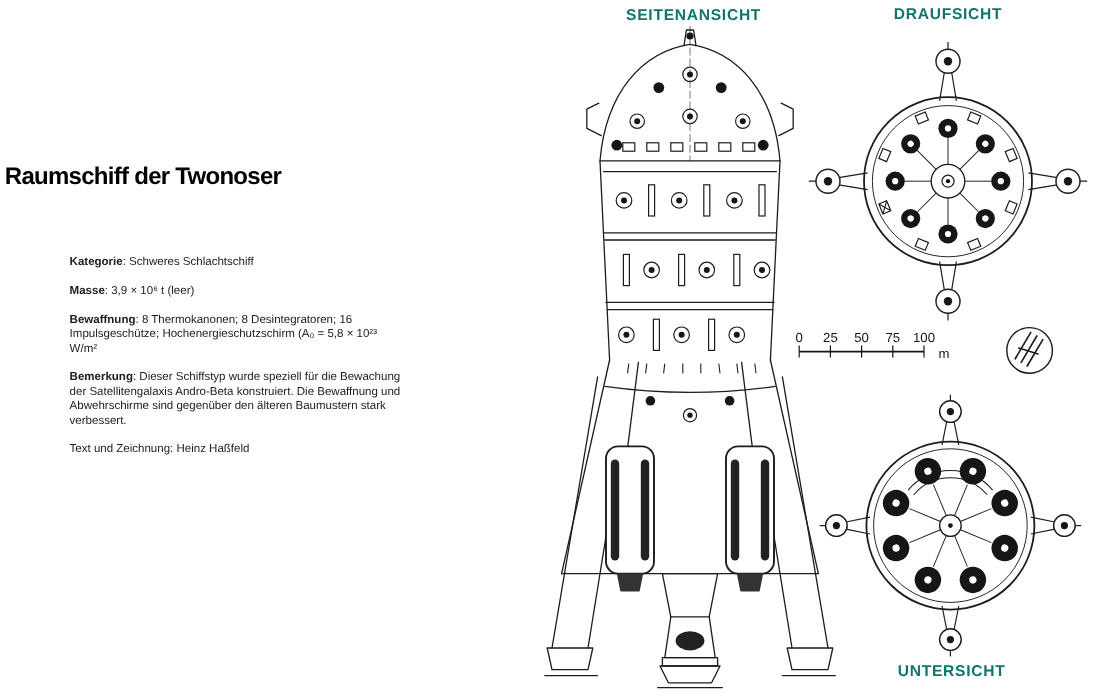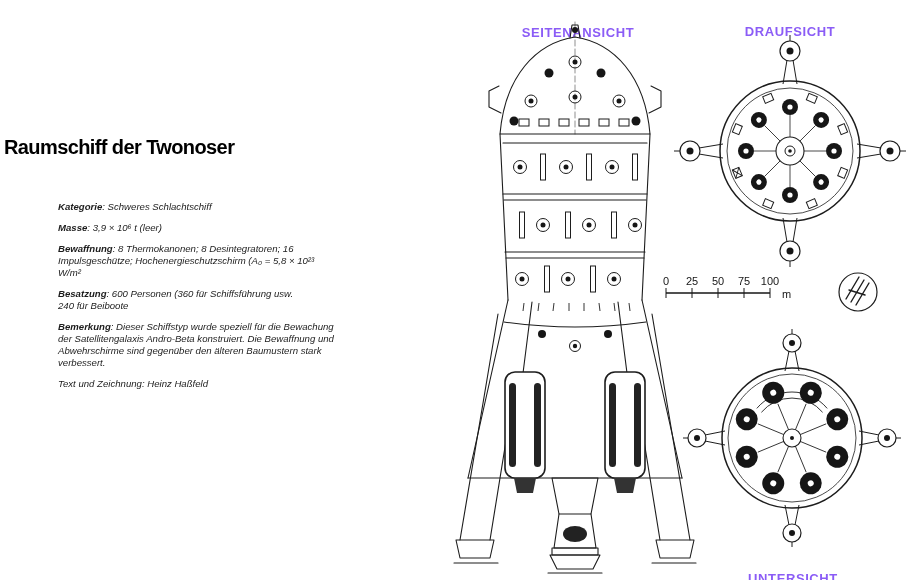--- a/index.html
+++ b/index.html
@@ -12,44 +12,42 @@
   .abs { position:absolute; }
   .title {
     position:absolute; left:4px; top:136px;
     font-size:20px; font-weight:bold; letter-spacing:-0.6px; color:#000;
     white-space:nowrap;
   }
   .specs {
     position:absolute; left:58px; top:201px; width:279px;
     font-size:9.6px; line-height:1.25; color:#1c1c1c;
   }
-  .specs p { margin:0 0 9px 0;font-style:italic; }
+  .specs p { margin:12px 0 9px 0; }
   .specs .lbl { font-weight:bold; }
   .specs .txt { white-space:pre-wrap; }
   .credit { margin-top:13px; }
   .viewlabel {
     position:absolute; font-size:13px; font-weight:bold;
-    letter-spacing:0.6px; color:#8b5cf6; text-align:center;margin-top:20px;
+    letter-spacing:0.6px; color:#0f766e; text-align:center;
   }
   #lbl-side   { left:458px; top:5px;   width:240px; }
   #lbl-top    { left:697px; top:4px;   width:186px; }
   #lbl-bottom { left:700px; top:551px; width:186px; }
   svg { display:block; }
 </style>
 </head>
 <body>
 
 <h1 class="title">Raumschiff der Twonoser</h1>
 
 <div class="specs">
   <p><span class="lbl">Kategorie</span><span class="txt">: Schweres Schlachtschiff</span></p>
   <p><span class="lbl">Masse</span><span class="txt">: 3,9 × 10⁶ t (leer)</span></p>
   <p><span class="lbl">Bewaffnung</span><span class="txt">: 8 Thermokanonen; 8 Desintegratoren; 16 Impulsgeschütze; Hochenergieschutzschirm (A₀ = 5,8 × 10²³ W/m²</span></p>
-  <p><span class="lbl">Besatzung</span><span class="txt">: 600 Personen (360 für Schiffsführung usw.
-240 für Beiboote</span></p>
   <p><span class="lbl">Bemerkung</span><span class="txt">: Dieser Schiffstyp wurde speziell für die Bewachung der Satellitengalaxis Andro-Beta konstruiert. Die Bewaffnung und Abwehrschirme sind gegenüber den älteren Baumustern stark verbessert.</span></p>
   <p class="credit">Text und Zeichnung: Heinz Haßfeld</p>
 </div>
 
 <div id="lbl-side" class="viewlabel">SEITENANSICHT</div>
 <div id="lbl-top" class="viewlabel">DRAUFSICHT</div>
 <div id="lbl-bottom" class="viewlabel">UNTERSICHT</div>
 
 <svg class="abs" style="left:452px; top:16px;" width="250" height="560" viewBox="0 0 250 560">
   <g stroke="#1d1d1d" fill="none" stroke-width="1.1" stroke-linecap="round" stroke-linejoin="round">

